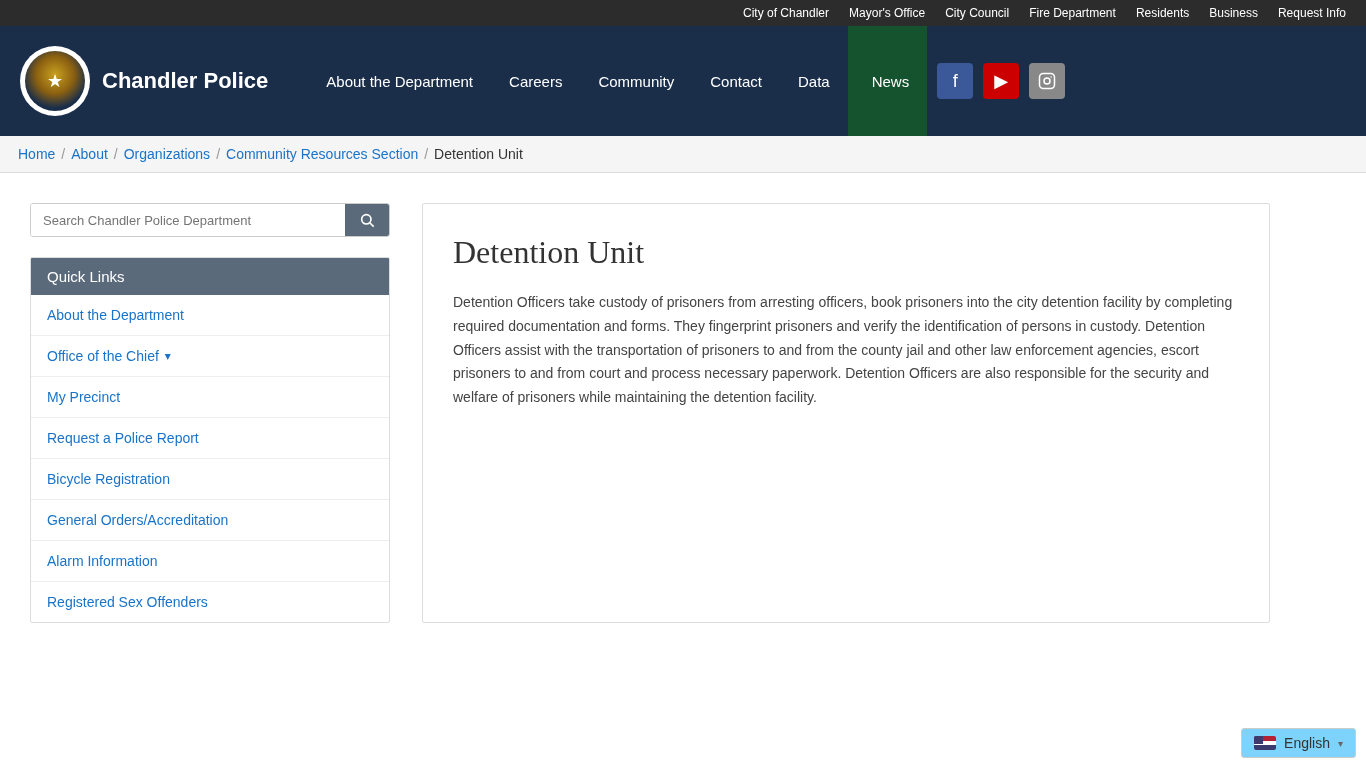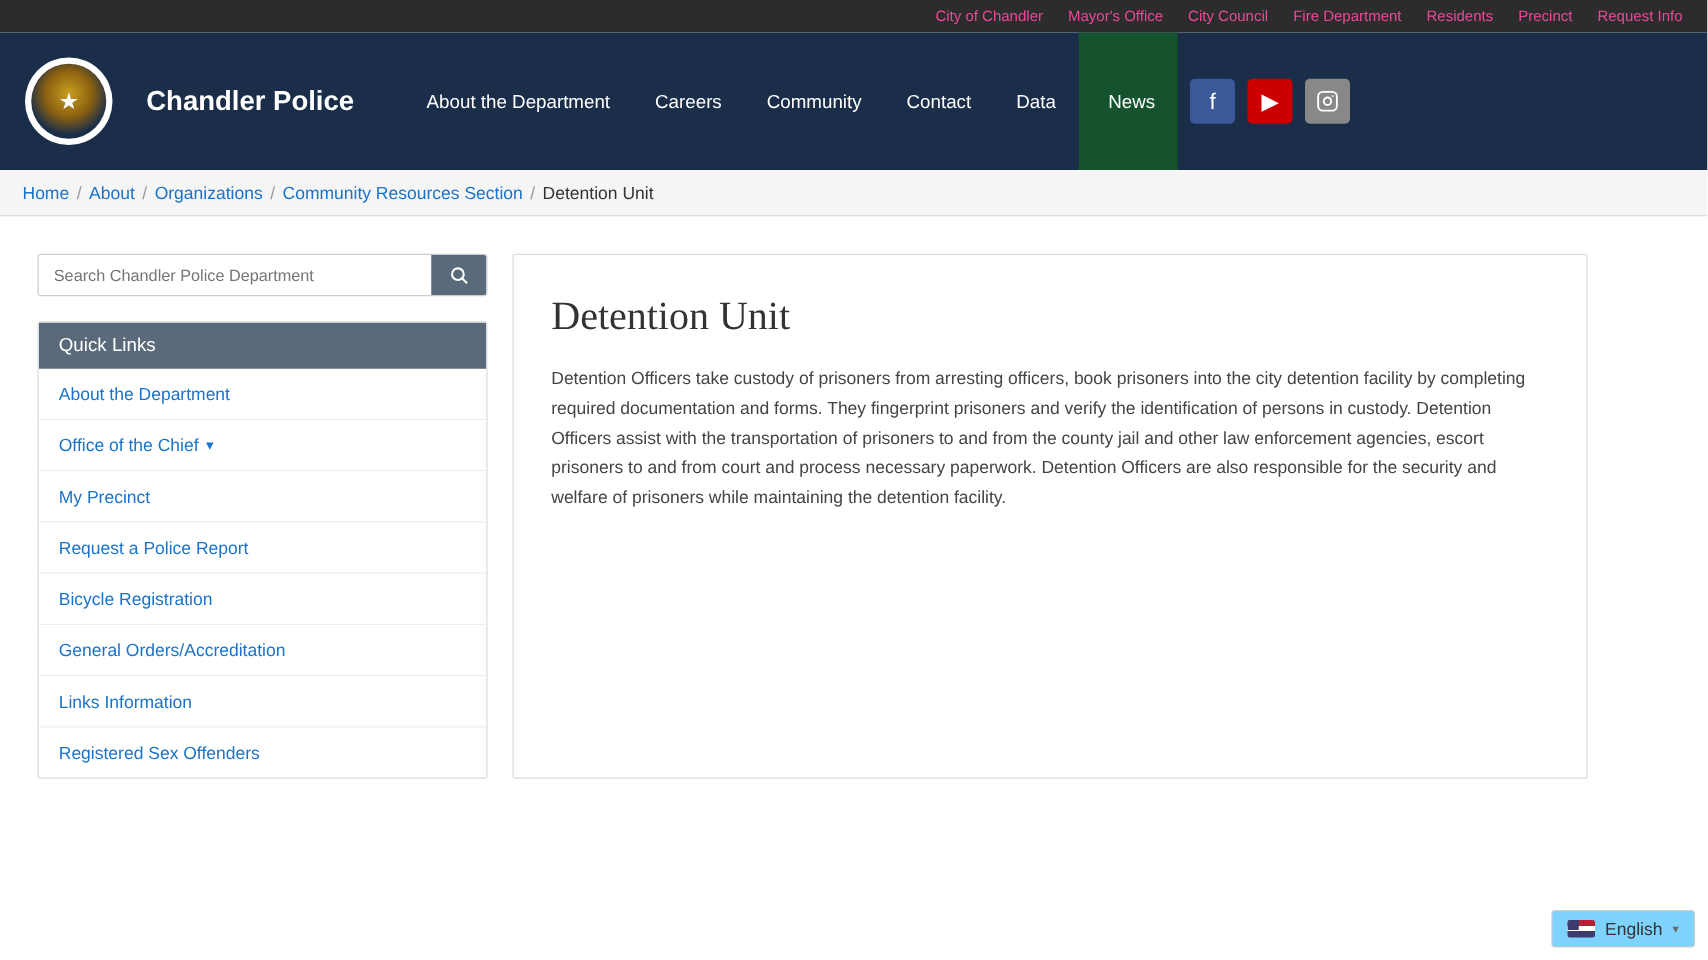--- a/index.html
+++ b/index.html
@@ -9,38 +9,38 @@
     .top-bar {
       background: #2c2c2c;
       color: #ccc;
       font-size: 12px;
       padding: 6px 20px;
       display: flex;
       justify-content: flex-end;
       gap: 20px;
     }
     .top-bar a {
-      color: #ec4899;
+      color: #ffffff;
       text-decoration: none;
       cursor: pointer;
       text-align: center;
     }
 
     
     .header {
       background: #1a2e4a;
       display: flex;
       align-items: center;
       padding: 0 20px;
       height: 110px;
     }
     .logo-area {
       display: flex;
       align-items: center;
-      gap: 27px;
+      gap: 12px;
       margin-right: 40px;
       text-decoration: none;
     }
     .logo-circle {
       width: 70px;
       height: 70px;
       border-radius: 50%;
       background: #fff;
       display: flex;
       align-items: center;
@@ -128,21 +128,21 @@
       color: #1a73c8;
       text-decoration: none;
       cursor: pointer;
     }
     .breadcrumb .separator { color: #999; }
     .breadcrumb .current { color: #333; }
 
     
     .main-content {
       display: flex;
-      gap: 0;
+      gap: 12px;
       padding: 30px;
       max-width: 1300px;
     }
 
     
     .sidebar {
       width: 360px;
       flex-shrink: 0;
       margin-right: 20px;
     }
@@ -263,21 +263,21 @@
   </style>
 </head>
 <body>
 
 <div class="top-bar">
   <a>City of Chandler</a>
   <a>Mayor's Office</a>
   <a>City Council</a>
   <a>Fire Department</a>
   <a>Residents</a>
-  <a>Precinct</a>
+  <a>Business</a>
   <a>Request Info</a>
 </div>
 
 <div class="header">
   <a class="logo-area">
     <div class="logo-circle">
       <div class="logo-inner"></div>
     </div>
     <span class="logo-text">Chandler Police</span>
   </a>
@@ -345,21 +345,21 @@
       <a class="quick-link-item">
         <span>Request a Police Report</span>
       </a>
       <a class="quick-link-item">
         <span>Bicycle Registration</span>
       </a>
       <a class="quick-link-item">
         <span>General Orders/Accreditation</span>
       </a>
       <a class="quick-link-item">
-        <span>Links Information</span>
+        <span>Alarm Information</span>
       </a>
       <a class="quick-link-item">
         <span>Registered Sex Offenders</span>
       </a>
     </div>
   </div>
 
   <div class="content-area">
     <h1 class="content-title">Detention Unit</h1>
     <p class="content-body">Detention Officers take custody of prisoners from arresting officers, book prisoners into the city detention facility by completing required documentation and forms. They fingerprint prisoners and verify the identification of persons in custody. Detention Officers assist with the transportation of prisoners to and from the county jail and other law enforcement agencies, escort prisoners to and from court and process necessary paperwork. Detention Officers are also responsible for the security and welfare of prisoners while maintaining the detention facility.</p>

